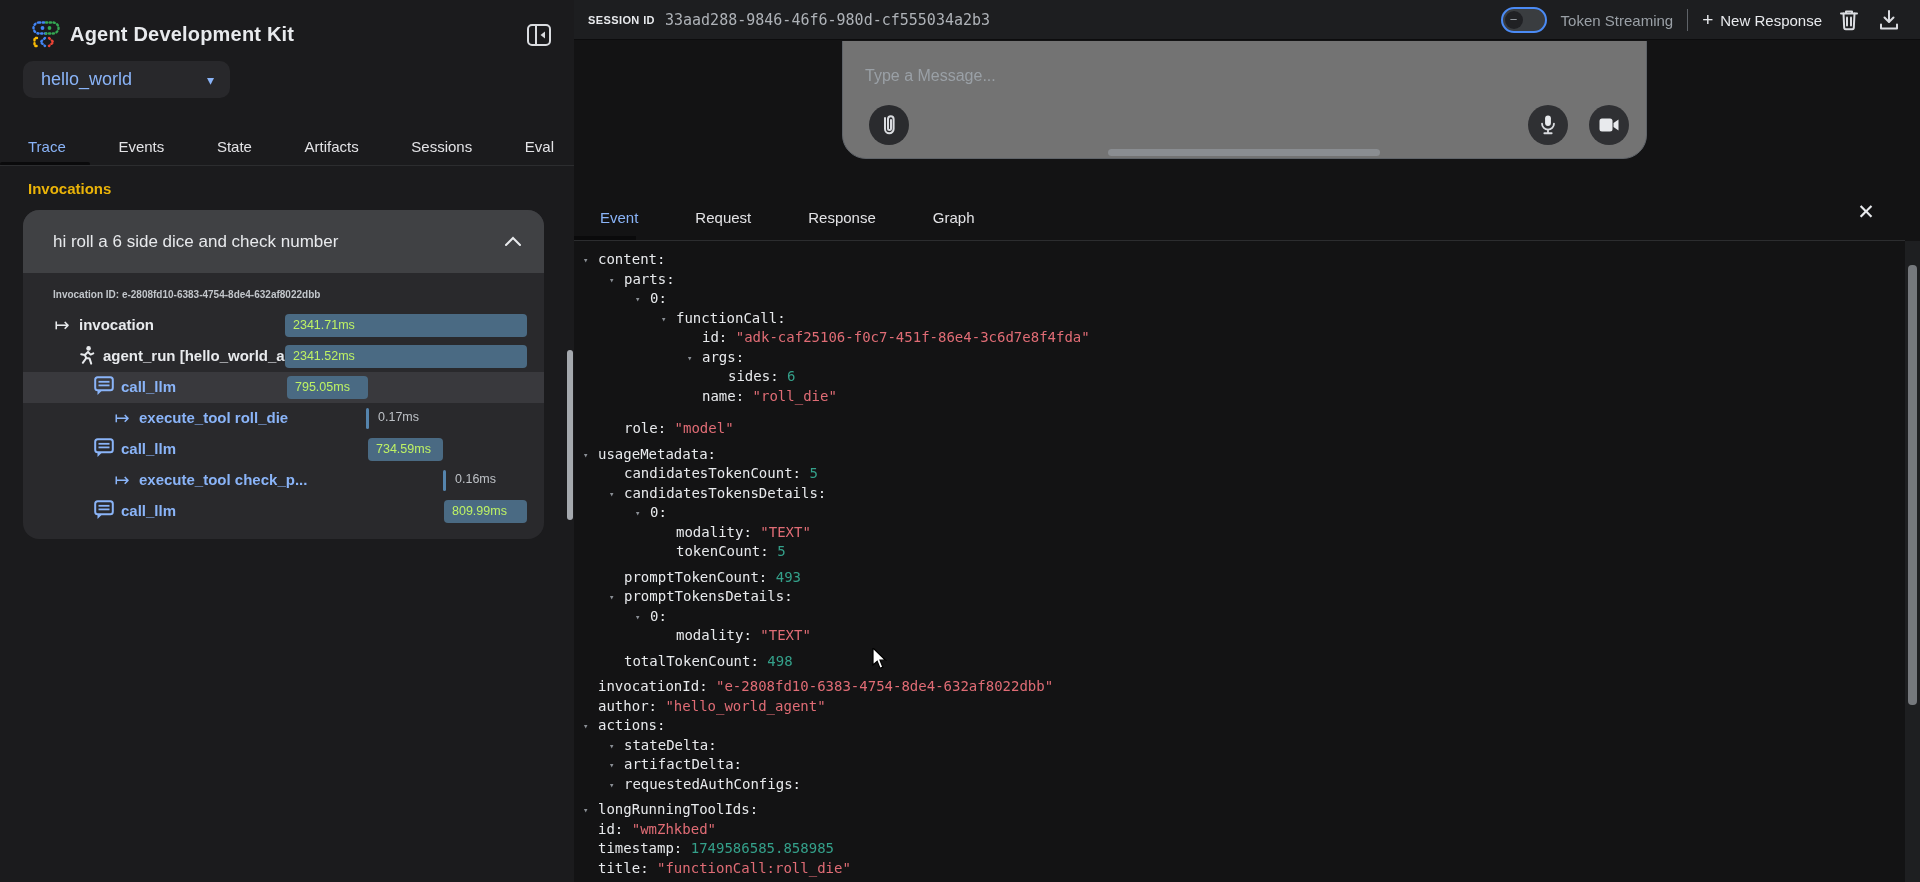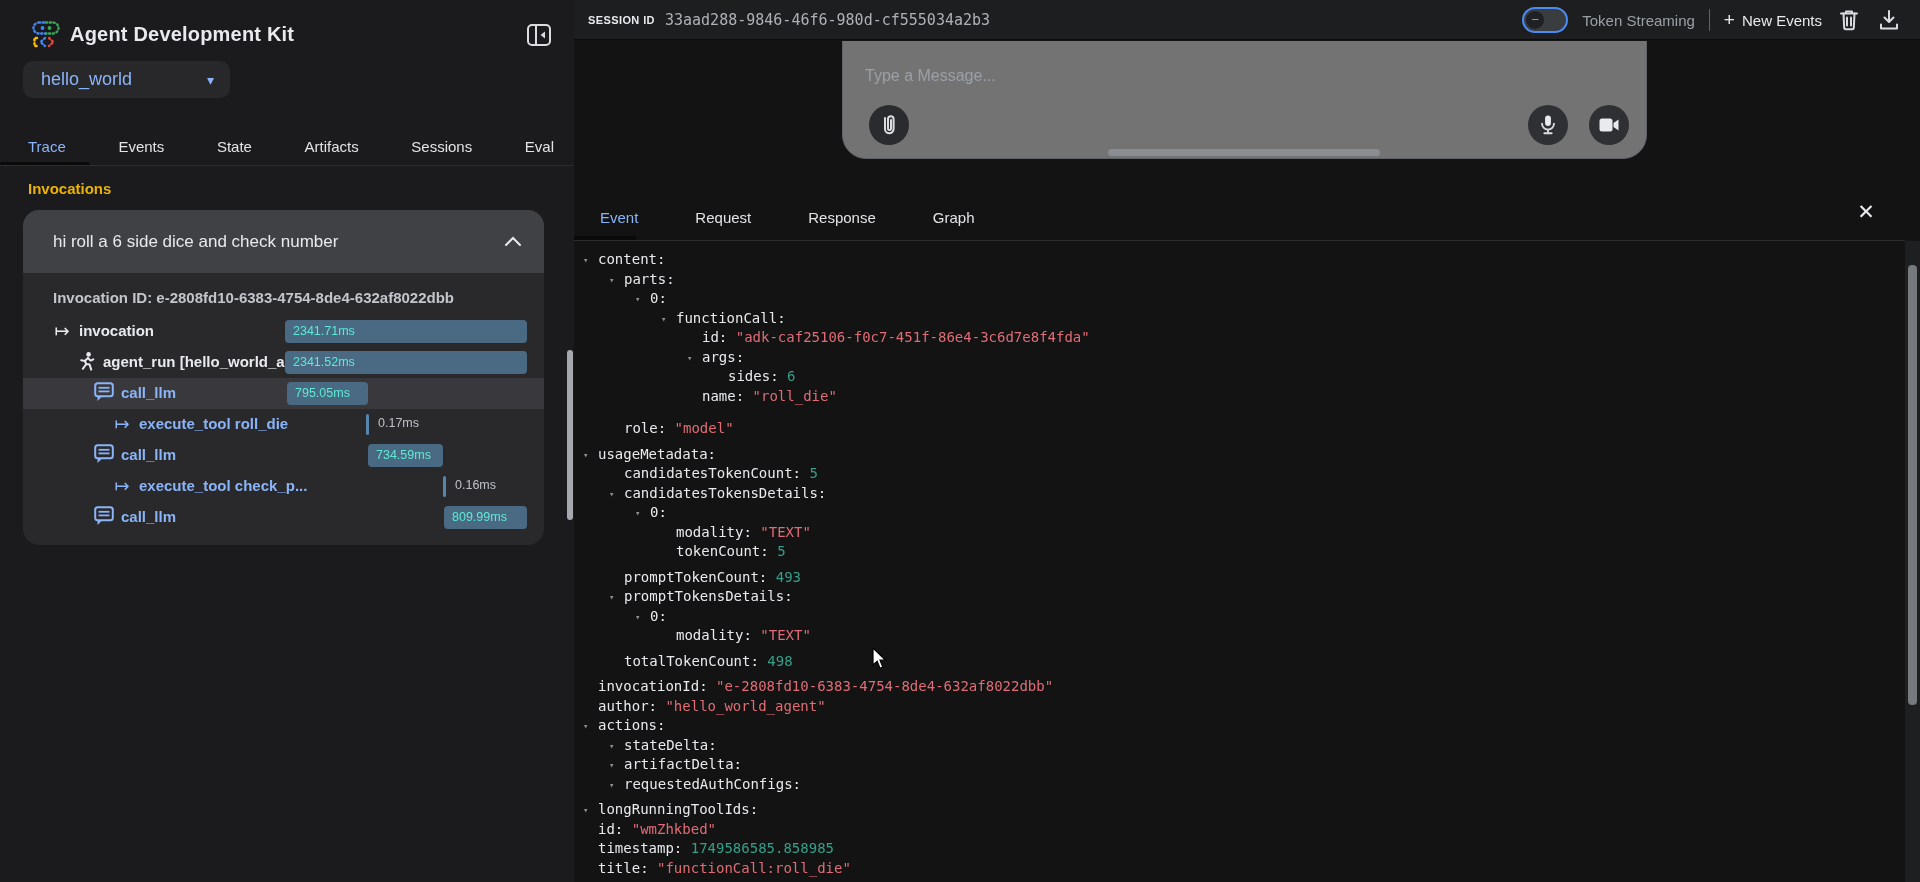--- a/index.html
+++ b/index.html
@@ -23,30 +23,30 @@
   .sb-tabs .tab, .dt-tabs .tab { font-size:15px; color:#e3e3e6; cursor:pointer; font-weight:400; }
   .sb-tabs .tab.active, .dt-tabs .tab.active { color:#8ab4f8; }
   .sb-tab-divider { position:absolute; left:0; top:165px; width:574px; height:1px; background:#2c2d2f; }
   .sb-inkbar { position:absolute; left:0; top:162px; width:90px; height:4px; background:#0a0a0b; border-radius:2px; }
   .invocations-heading { position:absolute; left:28px; top:180px; font-size:15px; font-weight:700; color:#eab308; }
   
   .inv-card { position:absolute; left:23px; top:210px; width:521px; border-radius:16px; background:#29292c; }
   .inv-header { height:63px; background:#404144; border-radius:16px 16px 0 0; display:flex; align-items:center;
     padding:0 22px 0 30px; cursor:pointer;gap:32px; }
   .inv-header .prompt { flex:1; font-size:17px; color:#e8eaed; }
-  .inv-id { margin:16px 30px 6px; font-size:15px; font-weight:700; color:#c2c6cb; }
+  .inv-id { margin:16px 30px 6px; font-size:10px; font-weight:700; color:#c2c6cb; }
   .trace-rows { padding:4px 0 12px; }
   .trace-row { position:relative; height:31px; }
   .trace-row.highlight { background:#39393d; }
   .trace-row .t-icon { position:absolute; top:4px; width:22px; height:22px; text-align:center; }
   .trace-row .t-icon.glyph { font-size:18px; line-height:22px; }
   .trace-row .t-label { position:absolute; top:6px; font-size:15px; font-weight:600; white-space:nowrap; }
   .c-white { color:#e8eaed; } .c-blue { color:#8ab4f8; }
   .t-bar { position:absolute; top:4px; height:23px; background:#4a6a83; border-radius:4px;
-    font-size:12.5px; color:#5eead4; line-height:23px; padding-left:8px; overflow:hidden; white-space:nowrap; }
+    font-size:12.5px; color:#bef264; line-height:23px; padding-left:8px; overflow:hidden; white-space:nowrap; }
   .t-bar-thin { position:absolute; top:5px; width:3px; height:21px; background:#5584ad; border-radius:2px; }
   .t-dur-out { position:absolute; top:7px; font-size:12.5px; color:#bdc1c6; }
   .sb-scroll-thumb { position:absolute; left:567px; top:350px; width:6px; height:170px; background:#a5a9ae; border-radius:3px; }
   
   .main { position:absolute; left:574px; top:0; width:1346px; height:882px; background:#131314; }
   .main-topbar { position:absolute; left:0; top:0; width:1346px; height:40px; background:#1d1e20; border-bottom:1px solid #0c0c0d;
     display:flex; align-items:center; }
   .session-label { margin-left:14px; font-size:11px; font-weight:700; letter-spacing:.4px; color:#e8eaed; }
   .session-id { margin-left:10px; font-family:"DejaVu Sans Mono", monospace; font-size:15px; color:#aeb2b7; }
   .topbar-right { position:absolute; right:18px; top:0; height:40px; display:flex; align-items:center; gap:14px; }
@@ -219,21 +219,21 @@
       <span class="session-label">SESSION ID</span>
       <span class="session-id">33aad288-9846-46f6-980d-cf555034a2b3</span>
       <div class="topbar-right">
         <div class="switch">
           <div class="knob">−</div>
         </div>
         <span class="ts-label">Token Streaming</span>
         <div class="tb-divider"></div>
         <div class="new-session">
           <span class="plus">+</span>
-          <span>New Events</span>
+          <span>New Response</span>
         </div>
         <div class="icon-btn">
           <svg class="stroke-ic" width="24" height="24" viewBox="0 0 24 24">
             <path d="M9 5 V3.5 H15 V5"></path>
               <line x1="4" y1="5.5" x2="20" y2="5.5"></line>
             <path d="M6.5 5.5 L7.2 20 A1.5 1.5 0 0 0 8.7 21.3 H15.3 A1.5 1.5 0 0 0 16.8 20 L17.5 5.5"></path>
             <line x1="10" y1="9.5" x2="10" y2="17.5"></line>
               <line x1="14" y1="9.5" x2="14" y2="17.5"></line>
           </svg>
         </div>

